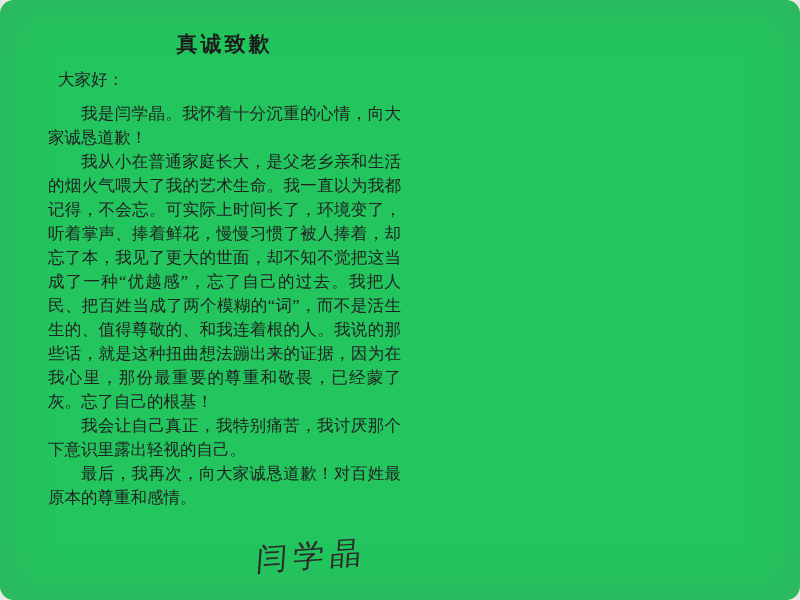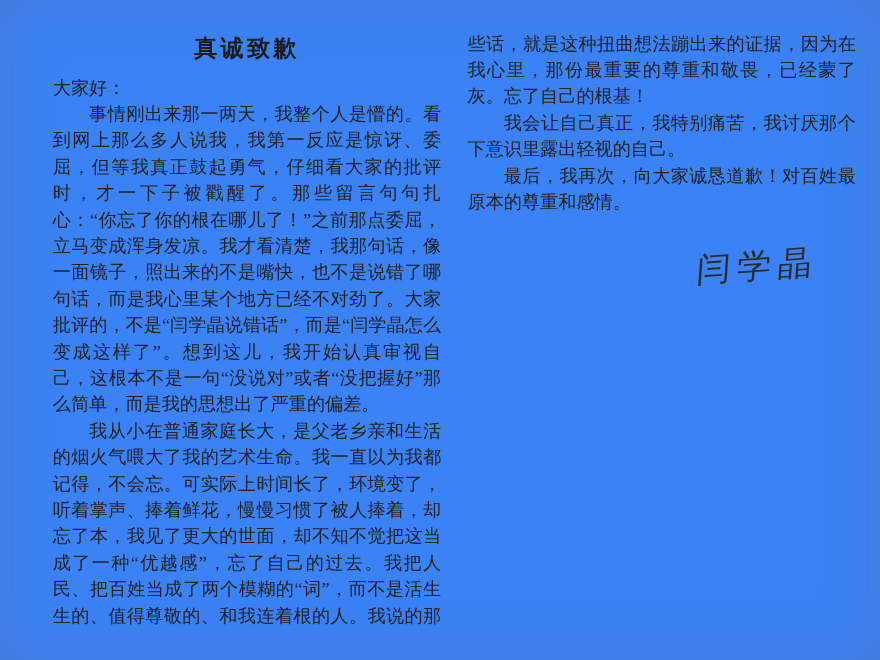--- a/index.html
+++ b/index.html
@@ -5,25 +5,26 @@
   html, body {
     margin: 0;
     padding: 0;
     background: #e8e8e8;
   }
   .page {
     position: relative;
     width: 800px;
     height: 600px;
     margin: 0;
-    background: #3b82f6;
+    background: #22c55e;
     overflow: hidden;
     box-shadow: inset 0 0 55px rgba(110,110,110,0.22);
     font-family: "Liberation Serif", "DejaVu Serif", serif;
     color: #222;
+    border-radius: 14px;
   }
   .content {
     position: absolute;
     left: 48px;
     top: 28px;
     width: 730px;
     height: 562px;
     column-count: 2;
     column-gap: 24px;
     column-fill: auto;
@@ -33,21 +34,21 @@
   }
   .letter-title {
     font-size: 21px;
     font-weight: bold;
     text-align: center;
     letter-spacing: 3px;
     margin: 4px 0 12px 0;
     color: #1c1c1c;
   }
   .greeting {
-    margin: 0;
+    margin: 10px;
   }
   .body-paragraphs p {
     margin: 0;
     text-indent: 2em;
   }
   .signature {
     margin-top: 28px;
     padding-right: 34px;
     text-align: right;
     font-size: 31px;
@@ -59,20 +60,20 @@
   }
 </style>
 </head>
 <body>
 
 <div class="page">
   <div class="content">
     <h1 class="letter-title">真诚致歉</h1>
     <div class="greeting">大家好：</div>
     <div class="body-paragraphs" id="paragraphs">
-        <p>事情刚出来那一两天，我整个人是懵的。看到网上那么多人说我，我第一反应是惊讶、委屈，但等我真正鼓起勇气，仔细看大家的批评时，才一下子被戳醒了。那些留言句句扎心：“你忘了你的根在哪儿了！”之前那点委屈，立马变成浑身发凉。我才看清楚，我那句话，像一面镜子，照出来的不是嘴快，也不是说错了哪句话，而是我心里某个地方已经不对劲了。大家批评的，不是“闫学晶说错话”，而是“闫学晶怎么变成这样了”。想到这儿，我开始认真审视自己，这根本不是一句“没说对”或者“没把握好”那么简单，而是我的思想出了严重的偏差。</p>
+        <p>我是闫学晶。我怀着十分沉重的心情，向大家诚恳道歉！</p>
         <p>我从小在普通家庭长大，是父老乡亲和生活的烟火气喂大了我的艺术生命。我一直以为我都记得，不会忘。可实际上时间长了，环境变了，听着掌声、捧着鲜花，慢慢习惯了被人捧着，却忘了本，我见了更大的世面，却不知不觉把这当成了一种“优越感”，忘了自己的过去。我把人民、把百姓当成了两个模糊的“词”，而不是活生生的、值得尊敬的、和我连着根的人。我说的那些话，就是这种扭曲想法蹦出来的证据，因为在我心里，那份最重要的尊重和敬畏，已经蒙了灰。忘了自己的根基！</p>
         <p>我会让自己真正，我特别痛苦，我讨厌那个下意识里露出轻视的自己。</p>
         <p>最后，我再次，向大家诚恳道歉！对百姓最原本的尊重和感情。</p>
       </div>
     <div class="signature">闫学晶</div>
   </div>
 </div>
 
 </body></html>

